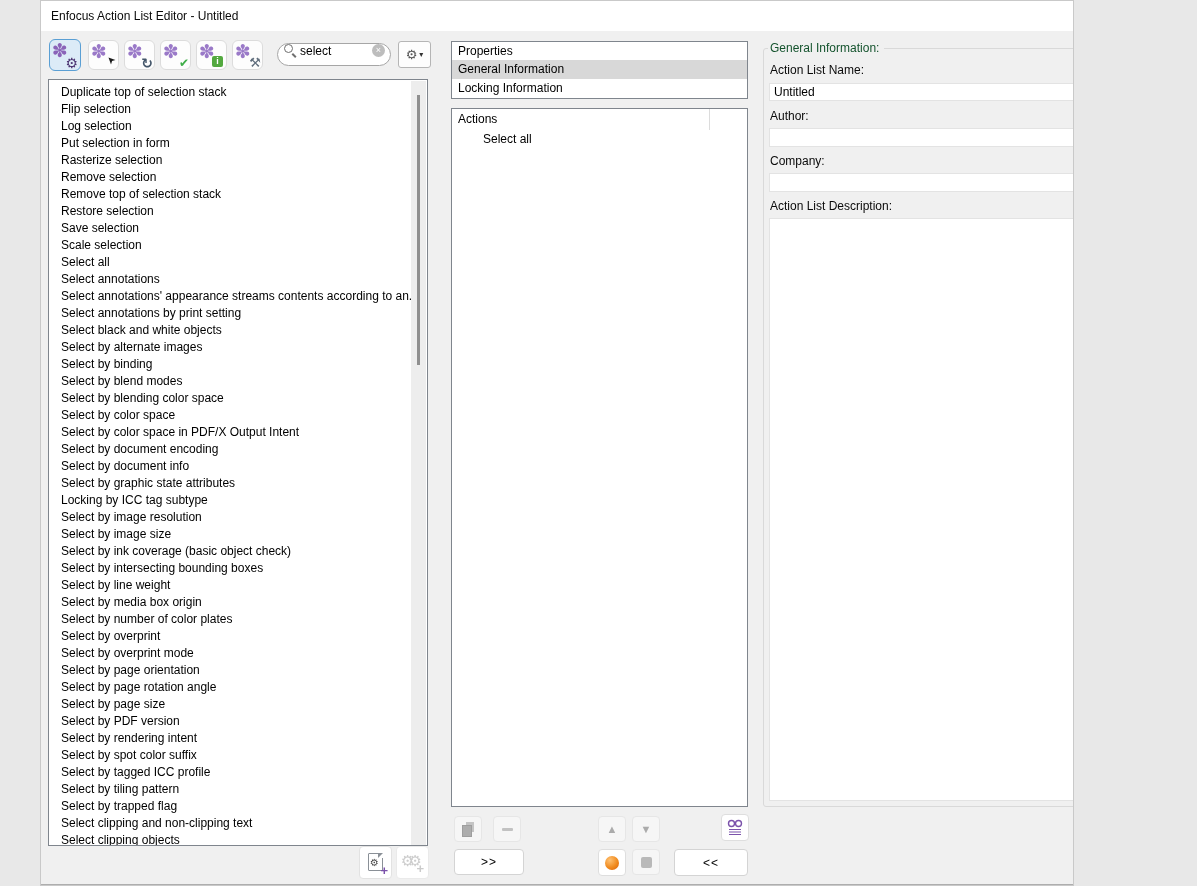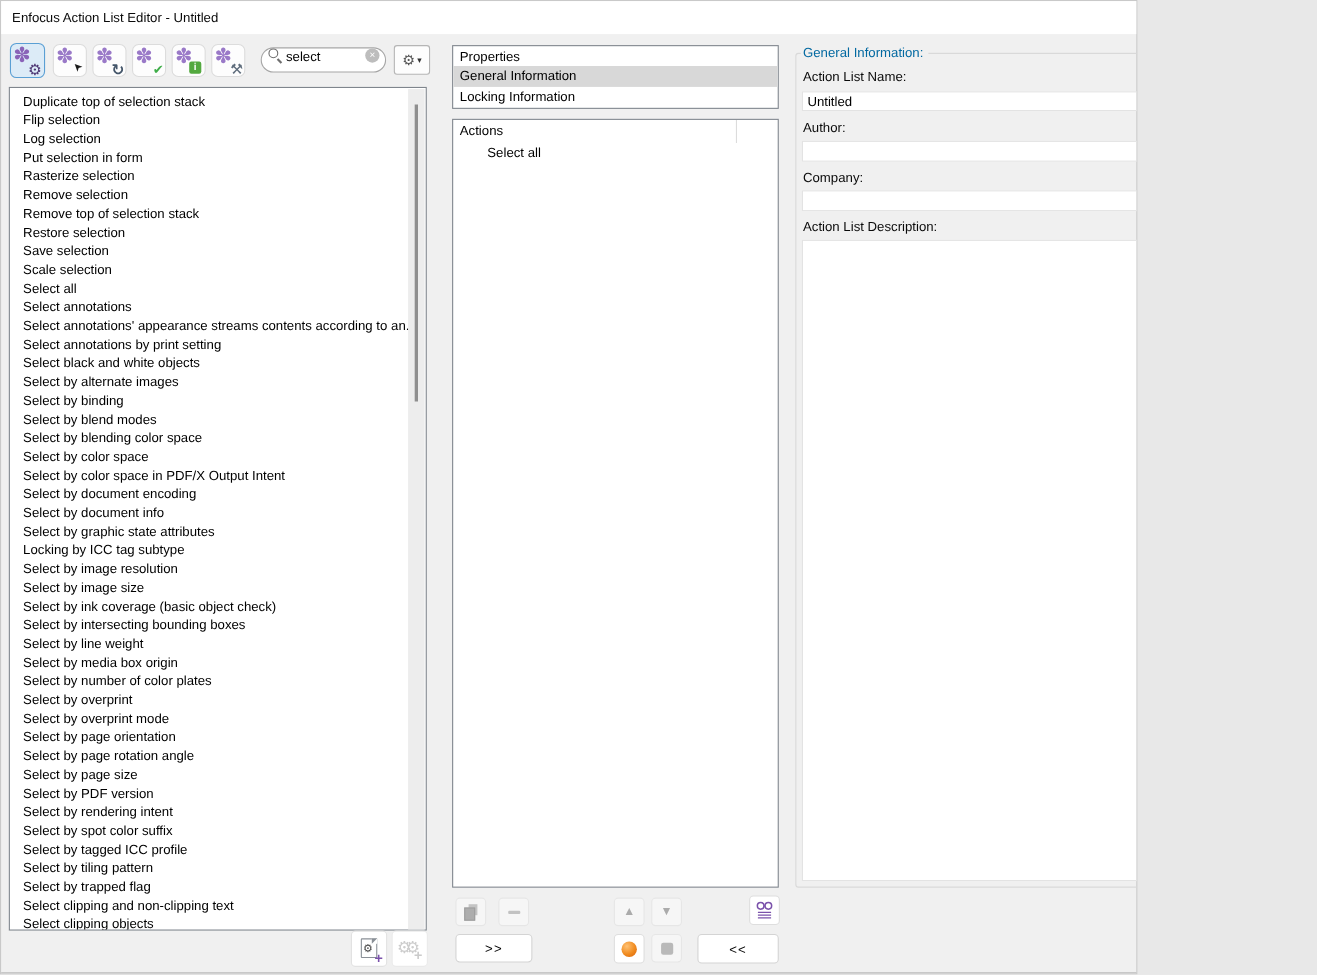--- a/index.html
+++ b/index.html
@@ -1,19 +1,19 @@
 <!DOCTYPE html>
 <html><head>
 <meta charset="utf-8">
 <style>
   * { margin:0; padding:0; box-sizing:border-box; }
   html,body { background:#e8e8e8; }
   body { font-family:"Liberation Sans","DejaVu Sans",sans-serif; font-size:12px; color:#000; }
   #win { position:relative; width:1034px; height:886px; background:#f0f0f0; overflow:hidden;
-         border:1px solid #c9c9c9; }
+         border:1px solid #c9c9c9;margin-left:40px; }
 
   
   .titlebar { position:absolute; left:0; top:0; width:1197px; height:30px; background:#ffffff; }
   .title { position:absolute; left:10px; top:8px; font-size:12px; color:#0a0a0a; white-space:nowrap; }
   .close { position:absolute; left:1180px; top:5px; width:17px; height:22px; background:#c45252;
            color:#fff; display:flex; align-items:center; justify-content:center;
            font-size:10px; font-weight:bold; cursor:pointer; }
 
   
   .tbtn { position:absolute; top:39px; width:31px; height:30px; border-radius:6px;
@@ -93,21 +93,21 @@
           display:flex; align-items:center; justify-content:center; font-size:12px; letter-spacing:1px;
           cursor:pointer; }
   .recball { width:14px; height:14px; border-radius:50%;
              background:radial-gradient(circle at 35% 30%, #ffc173, #f08b1f 55%, #d95f07); }
   .stopsq { width:11px; height:11px; background:#b9b9b9; border-radius:2px; }
 
   
   .gbox { position:absolute; left:722px; top:47px; width:461px; height:759px;
           border:1px solid #d9d9d9; border-radius:3px; }
   .legend { position:absolute; left:4px; top:-8px; background:#f0f0f0; padding:0 5px 0 2px;
-            white-space:nowrap; color:#0369a1; }
+            white-space:nowrap; color:#14532d; }
   .flabel { position:absolute; left:6px; white-space:nowrap; color:#0a0a0a; }
   .finput { position:absolute; left:5px; width:452px; height:19px; background:#fff;
             border:1px solid #e3e3e3; font-family:inherit; font-size:12px; padding:1px 4px; color:#000; }
   .ftext { position:absolute; left:5px; top:169px; width:452px; height:583px; background:#fff;
            border:1px solid #e3e3e3; font-family:inherit; font-size:12px; padding:3px 4px; resize:none; }
 
   
   .okbtn { position:absolute; left:1037px; top:852px; width:73px; height:23px; background:#fdfdfd;
            border:1px solid #0067c0; border-radius:4px; font-size:12px; cursor:pointer;
            display:flex; align-items:flex-start; justify-content:center; }

